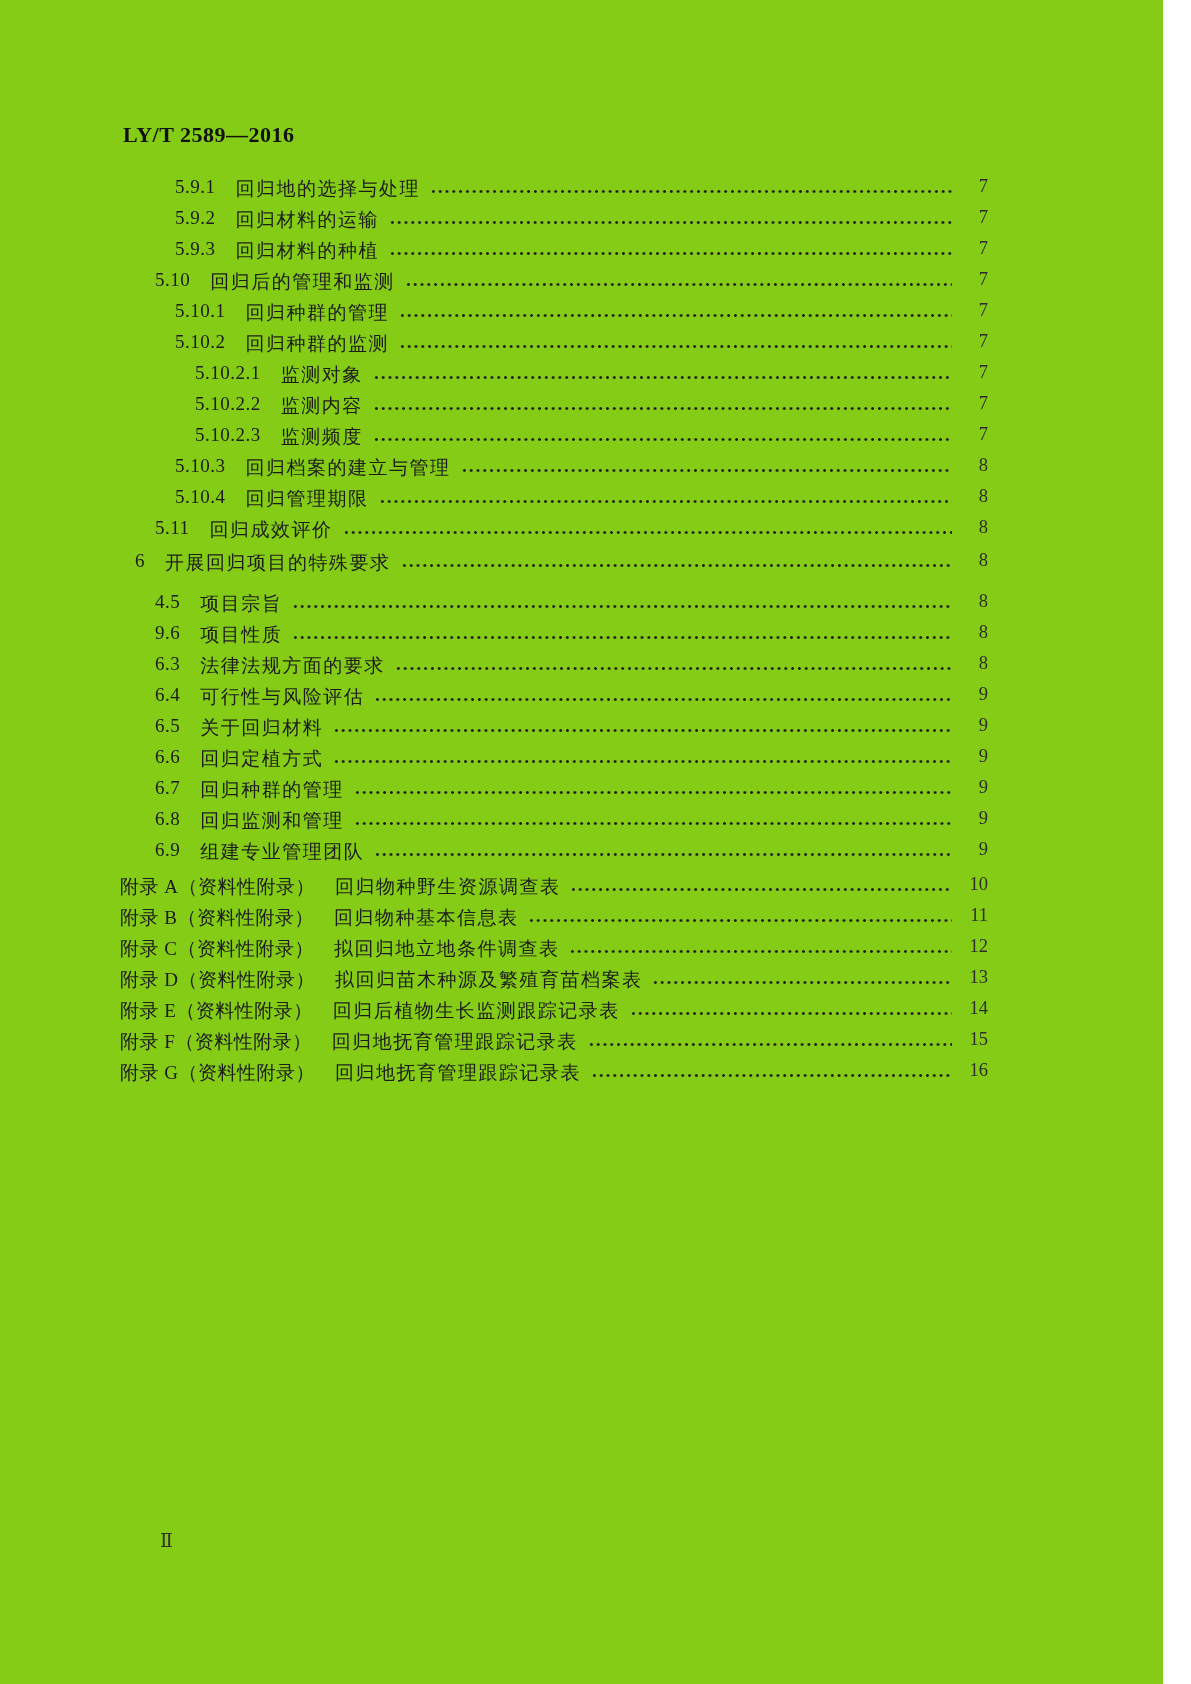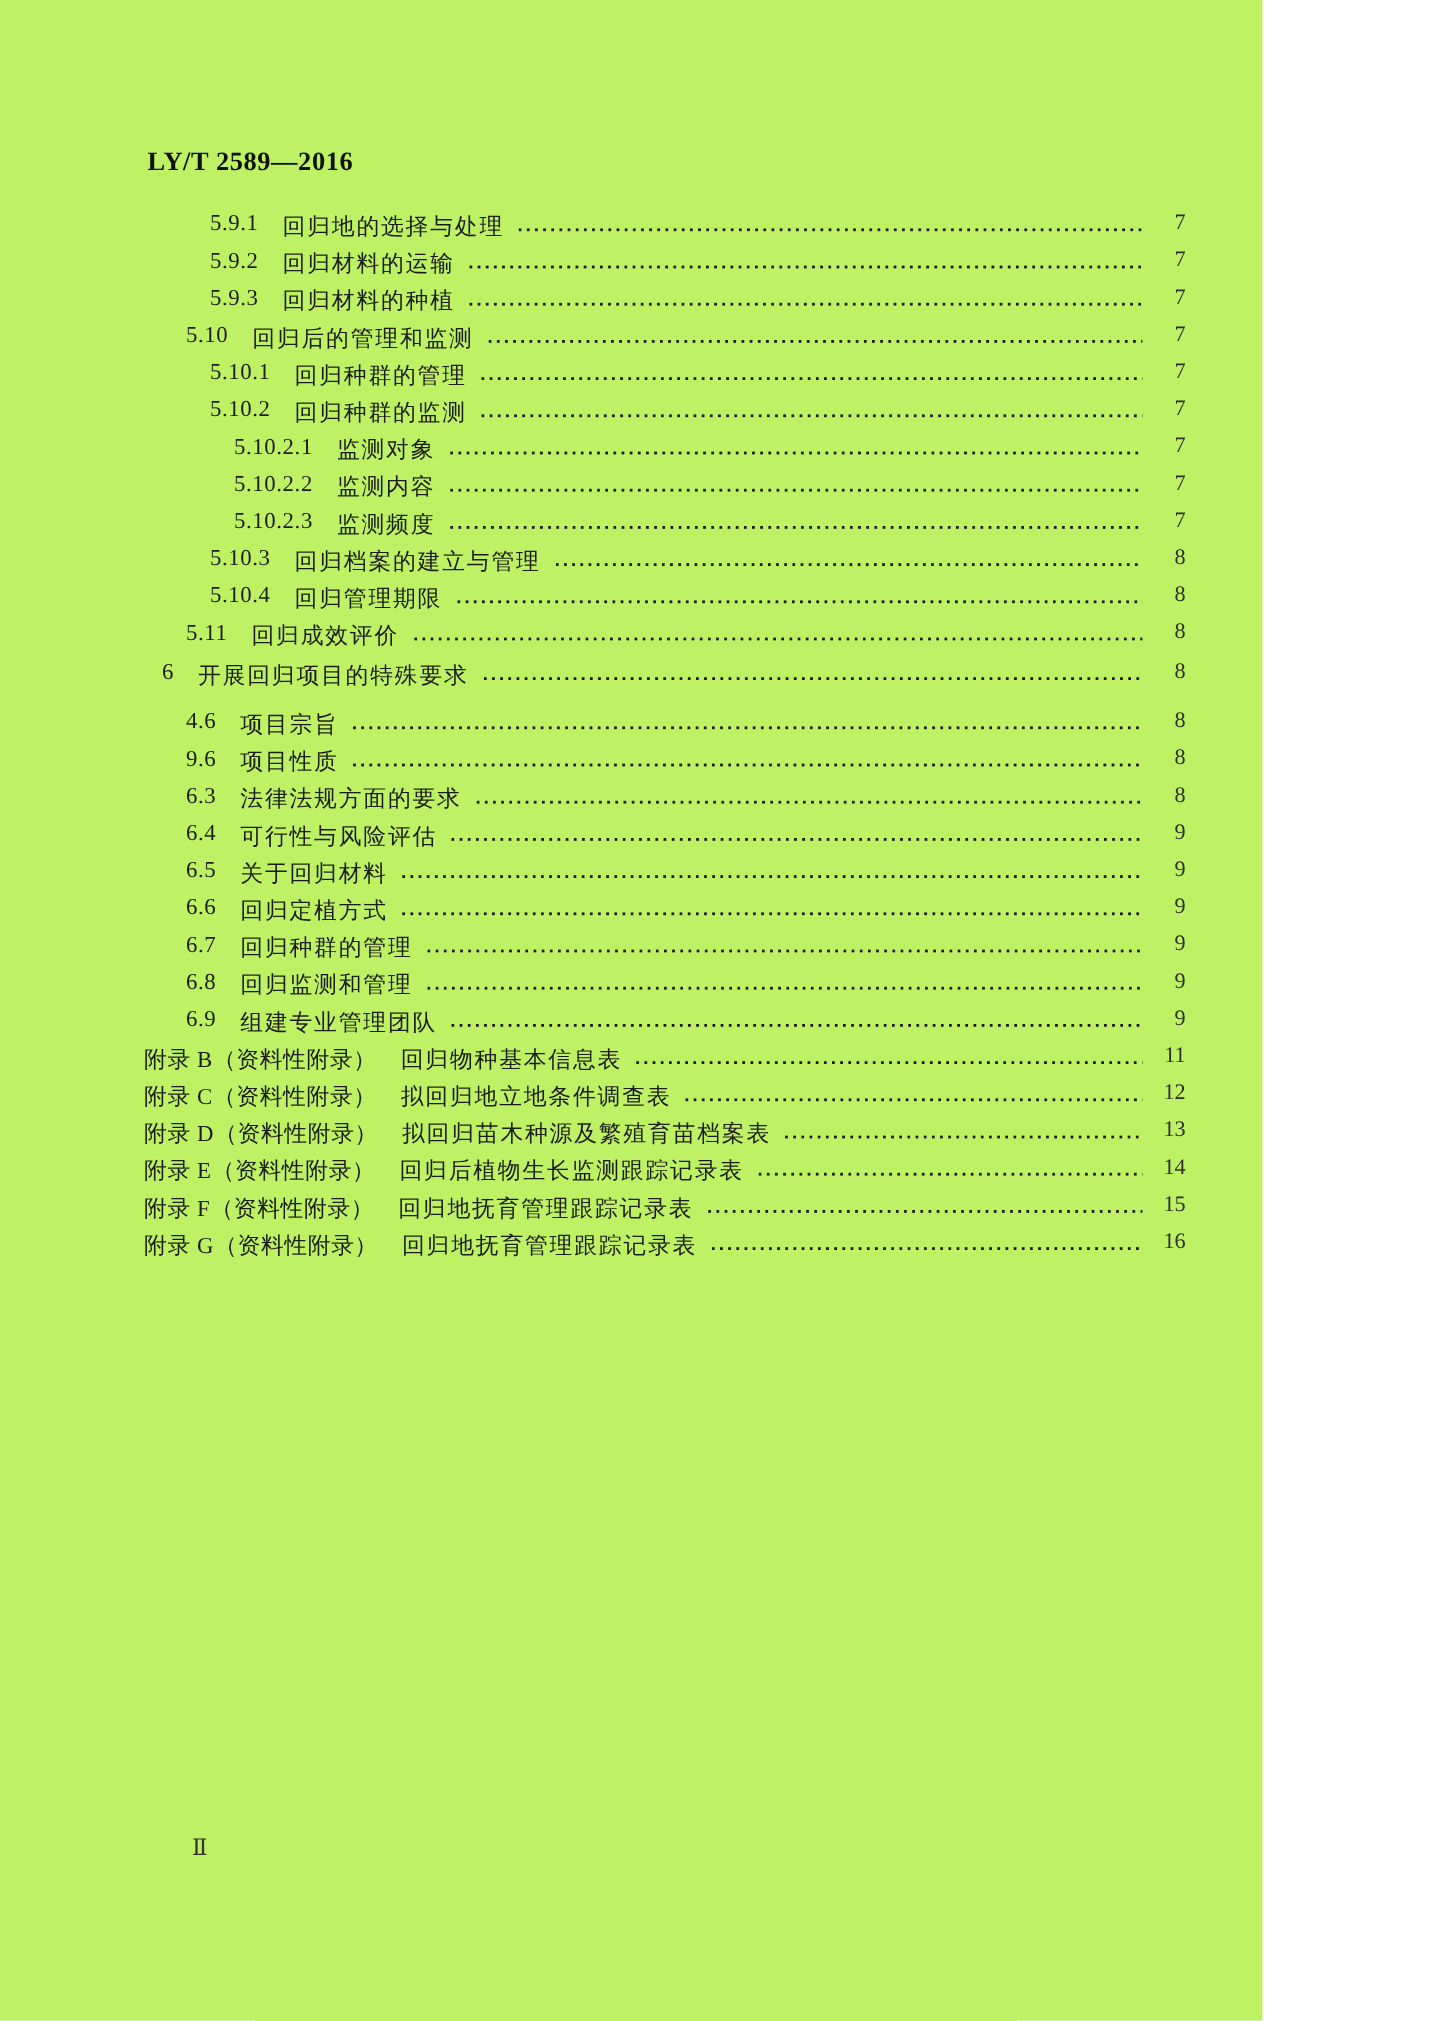--- a/index.html
+++ b/index.html
@@ -2,23 +2,23 @@
 <html lang="zh"><head>
 <meta charset="utf-8">
 <style>
   html, body {
     margin: 0;
     padding: 0;
     background: #ffffff;
   }
   .doc-page {
     position: relative;
-    width: 1052px;
+    width: 1163px;
     height: 1684px;
-    background: #bef264;
+    background: #84cc16;
     font-family: "Liberation Serif", "DejaVu Serif", serif;
     color: #1c1c1c;
     overflow: hidden;
   }
   .doc-header {
     position: absolute;
     left: 123px;
     top: 122px;
     font-size: 22px;
     font-weight: bold;
@@ -161,21 +161,21 @@
     <span class="toc-leader"></span>
     <span class="toc-page">8</span>
   </div>
       <div class="toc-row lv-chapter">
     <span class="toc-num">6</span>
     <span class="toc-title">开展回归项目的特殊要求</span>
     <span class="toc-leader"></span>
     <span class="toc-page">8</span>
   </div>
       <div class="toc-row lv-s1">
-    <span class="toc-num">4.6</span>
+    <span class="toc-num">4.5</span>
     <span class="toc-title">项目宗旨</span>
     <span class="toc-leader"></span>
     <span class="toc-page">8</span>
   </div>
       <div class="toc-row lv-s1">
     <span class="toc-num">9.6</span>
     <span class="toc-title">项目性质</span>
     <span class="toc-leader"></span>
     <span class="toc-page">8</span>
   </div>
@@ -214,20 +214,26 @@
     <span class="toc-title">回归监测和管理</span>
     <span class="toc-leader"></span>
     <span class="toc-page">9</span>
   </div>
       <div class="toc-row lv-s1">
     <span class="toc-num">6.9</span>
     <span class="toc-title">组建专业管理团队</span>
     <span class="toc-leader"></span>
     <span class="toc-page">9</span>
   </div>
+      <div class="toc-row lv-appendix first-appendix">
+    <span class="toc-num">附录 A（资料性附录）</span>
+    <span class="toc-title">回归物种野生资源调查表</span>
+    <span class="toc-leader"></span>
+    <span class="toc-page">10</span>
+  </div>
       <div class="toc-row lv-appendix">
     <span class="toc-num">附录 B（资料性附录）</span>
     <span class="toc-title">回归物种基本信息表</span>
     <span class="toc-leader"></span>
     <span class="toc-page">11</span>
   </div>
       <div class="toc-row lv-appendix">
     <span class="toc-num">附录 C（资料性附录）</span>
     <span class="toc-title">拟回归地立地条件调查表</span>
     <span class="toc-leader"></span>

